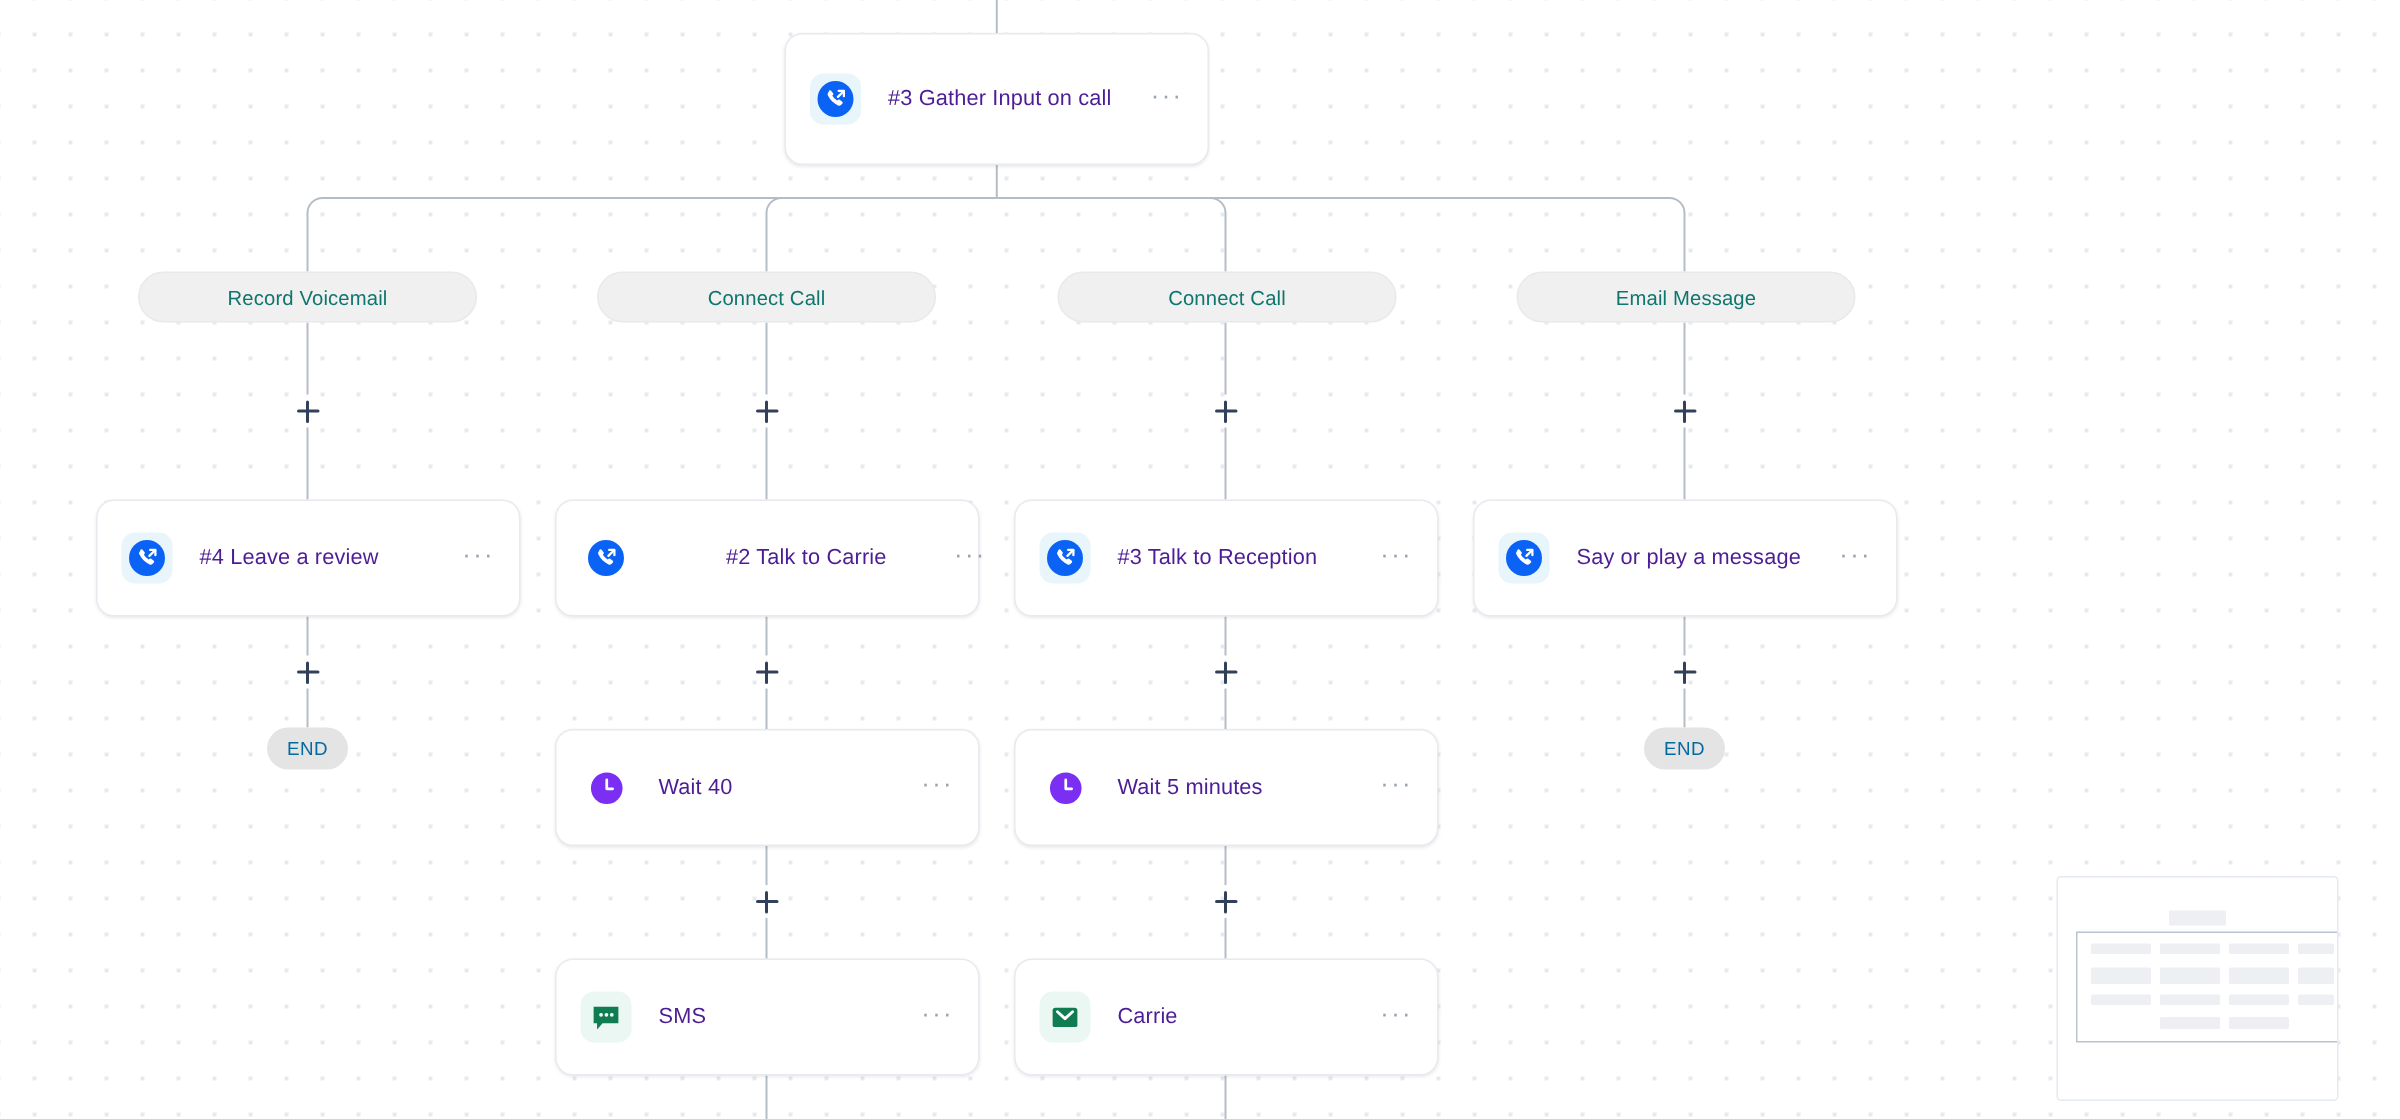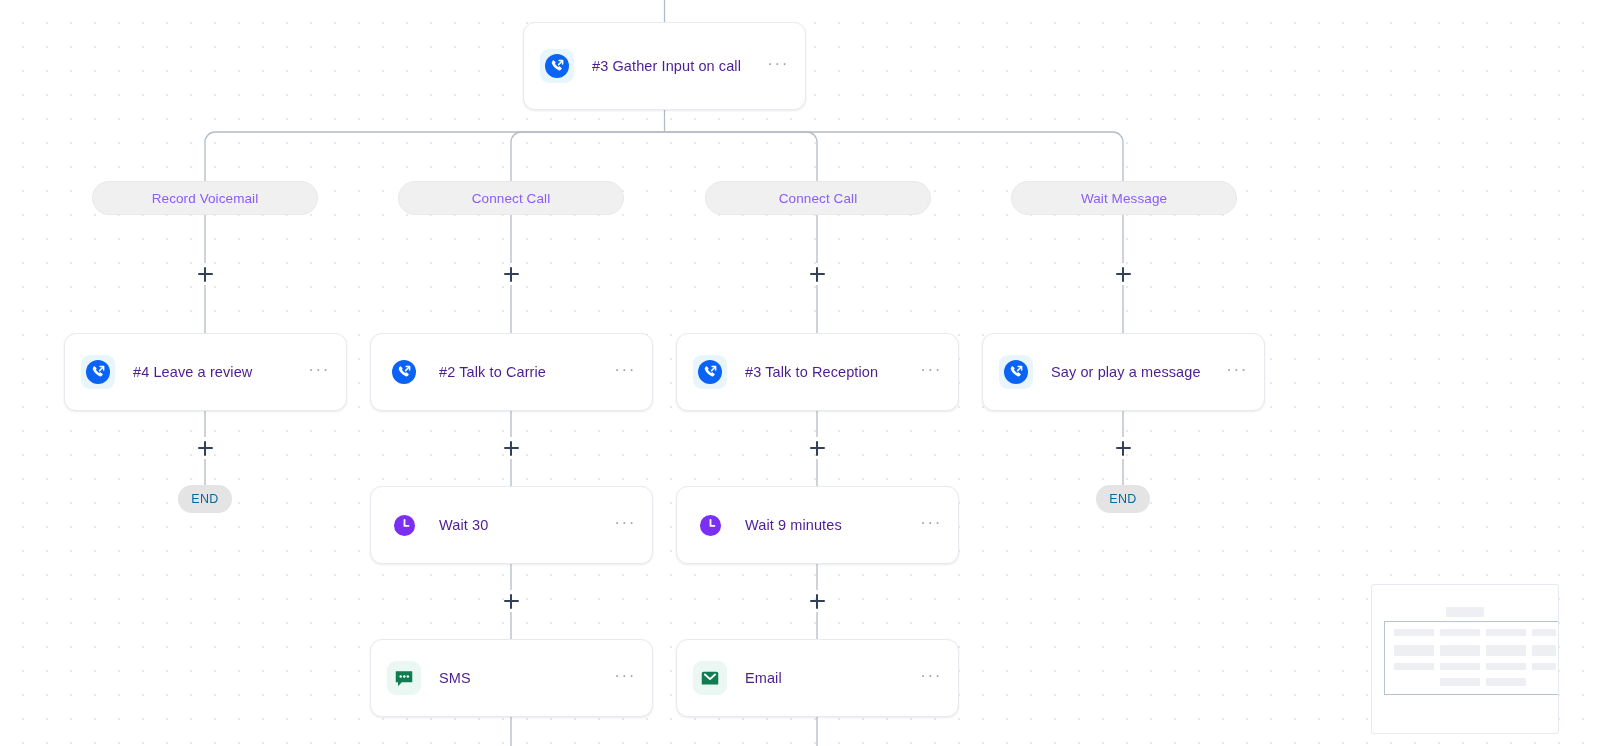--- a/index.html
+++ b/index.html
@@ -82,21 +82,21 @@
     position: absolute;
     box-sizing: border-box;
     height: 34px;
     background: #f0f0f0;
     border: 1px solid #e9e9e9;
     border-radius: 18px;
     display: flex;
     align-items: center;
     justify-content: center;
     font-size: 13.5px;
-    color: #8b5cf6;
+    color: #0f766e;
     letter-spacing: 0.1px;
   }
 
   
   .end-badge {
     position: absolute;
     box-sizing: border-box;
     height: 28px;
     width: 54px;
     background: #e4e4e4;
@@ -200,21 +200,21 @@
 
       <path d="M 511 717 L 511 746"></path>
       <path d="M 817 717 L 817 746"></path>
     </g>
   </svg>
 
   <div id="pills-layer">
       <div class="pill" style="left: 92px; top: 181px; width: 226px;">Record Voicemail</div>
       <div class="pill" style="left: 398px; top: 181px; width: 226px;">Connect Call</div>
       <div class="pill" style="left: 705px; top: 181px; width: 226px;">Connect Call</div>
-      <div class="pill" style="left: 1011px; top: 181px; width: 226px;">Wait Message</div>
+      <div class="pill" style="left: 1011px; top: 181px; width: 226px;">Email Message</div>
     </div>
 
   <div id="plus-layer">
       <div class="plus" style="left: 194px; top: 263px;"></div>
       <div class="plus" style="left: 500px; top: 263px;"></div>
       <div class="plus" style="left: 806px; top: 263px;"></div>
       <div class="plus" style="left: 1112px; top: 263px;"></div>
       <div class="plus" style="left: 194px; top: 437px;"></div>
       <div class="plus" style="left: 500px; top: 437px;"></div>
       <div class="plus" style="left: 806px; top: 437px;"></div>
@@ -246,21 +246,21 @@
           <svg width="26" height="26" viewBox="0 0 26 26">
             <circle cx="13" cy="13" r="12" fill="#0b63f6"></circle>
             <path d="M8.2 8.6c-.5.5-.6 1.3-.3 1.9 1.4 3 3.8 5.4 6.8 6.8.6.3 1.4.2 1.9-.3l.9-.9a.8.8 0 0 0 0-1.2l-1.7-1.4a.8.8 0 0 0-1 0l-.7.5a9.6 9.6 0 0 1-3.2-3.2l.5-.7a.8.8 0 0 0 0-1L9.9 7.4a.8.8 0 0 0-1.1 0z" fill="#ffffff"></path>
             <path d="M14.6 11.6 18.4 7.8" stroke="#ffffff" stroke-width="1.5" stroke-linecap="round"></path>
             <path d="M15.1 7.6h3.5v3.5" fill="none" stroke="#ffffff" stroke-width="1.5" stroke-linecap="round" stroke-linejoin="round"></path>
           </svg>
         </span>
         <span class="node-label">#4 Leave a review</span>
         <span class="node-menu">···</span>
       </div>
-      <div class="node" style="left: 370px; top: 333px; width: 283px; height: 78px;">
+      <div class="node" style="left: 370px; top: 333px; width: 283px; height: 78px; gap: 45px;">
         <span class="node-icon tint-none">
           <svg width="26" height="26" viewBox="0 0 26 26">
             <circle cx="13" cy="13" r="12" fill="#0b63f6"></circle>
             <path d="M8.2 8.6c-.5.5-.6 1.3-.3 1.9 1.4 3 3.8 5.4 6.8 6.8.6.3 1.4.2 1.9-.3l.9-.9a.8.8 0 0 0 0-1.2l-1.7-1.4a.8.8 0 0 0-1 0l-.7.5a9.6 9.6 0 0 1-3.2-3.2l.5-.7a.8.8 0 0 0 0-1L9.9 7.4a.8.8 0 0 0-1.1 0z" fill="#ffffff"></path>
             <path d="M14.6 11.6 18.4 7.8" stroke="#ffffff" stroke-width="1.5" stroke-linecap="round"></path>
             <path d="M15.1 7.6h3.5v3.5" fill="none" stroke="#ffffff" stroke-width="1.5" stroke-linecap="round" stroke-linejoin="round"></path>
           </svg>
         </span>
         <span class="node-label">#2 Talk to Carrie</span>
         <span class="node-menu">···</span>
@@ -289,31 +289,31 @@
         <span class="node-label">Say or play a message</span>
         <span class="node-menu">···</span>
       </div>
       <div class="node" style="left: 370px; top: 486px; width: 283px; height: 78px;">
         <span class="node-icon tint-none">
           <svg width="23" height="23" viewBox="0 0 24 24">
             <circle cx="12" cy="12" r="11" fill="#7b2ff2"></circle>
             <path d="M12 6.2v6.2h4.1" fill="none" stroke="#ffffff" stroke-width="1.9" stroke-linecap="round" stroke-linejoin="round"></path>
           </svg>
         </span>
-        <span class="node-label">Wait 30</span>
+        <span class="node-label">Wait 40</span>
         <span class="node-menu">···</span>
       </div>
       <div class="node" style="left: 676px; top: 486px; width: 283px; height: 78px;">
         <span class="node-icon tint-none">
           <svg width="23" height="23" viewBox="0 0 24 24">
             <circle cx="12" cy="12" r="11" fill="#7b2ff2"></circle>
             <path d="M12 6.2v6.2h4.1" fill="none" stroke="#ffffff" stroke-width="1.9" stroke-linecap="round" stroke-linejoin="round"></path>
           </svg>
         </span>
-        <span class="node-label">Wait 9 minutes</span>
+        <span class="node-label">Wait 5 minutes</span>
         <span class="node-menu">···</span>
       </div>
       <div class="node" style="left: 370px; top: 639px; width: 283px; height: 78px;">
         <span class="node-icon tint-green">
           <svg width="22" height="22" viewBox="0 0 24 24">
             <path d="M3 4.5h18v12H9.5L5.5 21v-4.5H3z" fill="#107c52"></path>
             <circle cx="8.4" cy="10.4" r="1.35" fill="#ffffff"></circle>
             <circle cx="12.3" cy="10.4" r="1.35" fill="#ffffff"></circle>
             <circle cx="16.2" cy="10.4" r="1.35" fill="#ffffff"></circle>
           </svg>
@@ -321,21 +321,21 @@
         <span class="node-label">SMS</span>
         <span class="node-menu">···</span>
       </div>
       <div class="node" style="left: 676px; top: 639px; width: 283px; height: 78px;">
         <span class="node-icon tint-green">
           <svg width="22" height="22" viewBox="0 0 24 24">
             <path d="M3 7.2a2 2 0 0 1 2-2h14a2 2 0 0 1 2 2v11a1 1 0 0 1-1 1H4a1 1 0 0 1-1-1z" fill="#107c52"></path>
             <path d="M6.5 8.2 12 13.2l5.5-5" fill="none" stroke="#ffffff" stroke-width="2.1" stroke-linecap="round" stroke-linejoin="round"></path>
           </svg>
         </span>
-        <span class="node-label">Email</span>
+        <span class="node-label">Carrie</span>
         <span class="node-menu">···</span>
       </div>
     </div>
 
   <div id="minimap">
     <div class="mm-viewport"></div>
     <div id="mm-rects">
         <div class="mm-rect" style="left: 74px; top: 22px; width: 38px; height: 10px;"></div>
         <div class="mm-rect" style="left: 22px; top: 44px; width: 40px; height: 7px;"></div>
         <div class="mm-rect" style="left: 68px; top: 44px; width: 40px; height: 7px;"></div>

